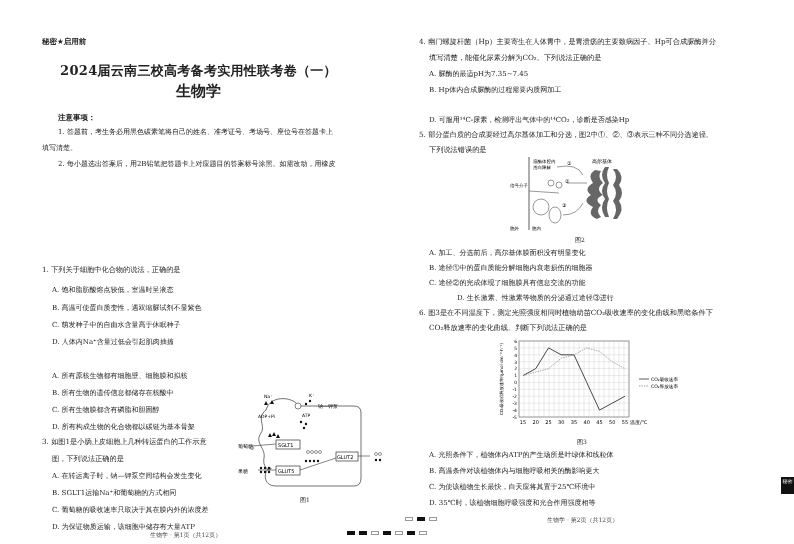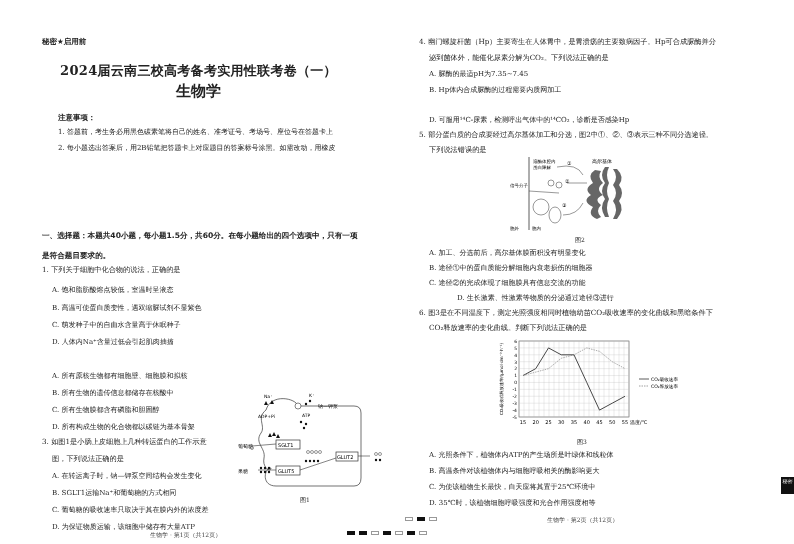--- a/index.html
+++ b/index.html
@@ -29,25 +29,22 @@
 </head>
 <body>
 
 <div class="page page-left">
   <div class="secret">秘密★启用前</div>
   <div class="title">2024届云南三校高考备考实用性联考卷（一）</div>
   <div class="subtitle">生物学</div>
   <div class="notice-head">注意事项：</div>
   <div class="notice" style="top:124px;">
     <div class="ind">1. 答题前，考生务必用黑色碳素笔将自己的姓名、准考证号、考场号、座位号在答题卡上</div>
+    <div>填写清楚。</div>
     <div class="ind">2. 每小题选出答案后，用2B铅笔把答题卡上对应题目的答案标号涂黑。如需改动，用橡皮</div>
-  </div>
-  <div class="section">
-    <div>一、选择题：本题共40小题，每小题1.5分，共60分。在每小题给出的四个选项中，只有一项</div>
-    <div>是符合题目要求的。</div>
   </div>
 
   <div class="q" style="left:42px;top:264px;">1. 下列关于细胞中化合物的说法，正确的是</div>
   <div class="opt" style="left:52px;top:284px;">A. 饱和脂肪酸熔点较低，室温时呈液态</div>
   <div class="opt" style="left:52px;top:302px;">B. 高温可使蛋白质变性，遇双缩脲试剂不显紫色</div>
   <div class="opt" style="left:52px;top:319px;">C. 萌发种子中的自由水含量高于休眠种子</div>
   <div class="opt" style="left:52px;top:336px;">D. 人体内Na⁺含量过低会引起肌肉抽搐</div>
 
   <div class="opt" style="left:52px;top:370px;">A. 所有原核生物都有细胞壁、细胞膜和拟核</div>
   <div class="opt" style="left:52px;top:387px;">B. 所有生物的遗传信息都储存在核酸中</div>
@@ -126,21 +123,21 @@
     <div class="mk"></div>
     <div class="mk f"></div>
     <div class="mk"></div>
     <div class="mk f"></div>
     <div class="mk"></div>
 </div>
 
 <div class="page page-right">
 
   <div class="q" style="left:22px;top:36px;">4. 幽门螺旋杆菌（Hp）主要寄生在人体胃中，是胃溃疡的主要致病因子。Hp可合成脲酶并分</div>
-  <div class="q" style="left:32px;top:52px;">泌到菌体外，能催化尿素分解为CO₂。下列说法正确的是</div>
+  <div class="q" style="left:32px;top:52px;">填写清楚，能催化尿素分解为CO₂。下列说法正确的是</div>
   <div class="opt" style="left:32px;top:68px;">A. 脲酶的最适pH为7.35~7.45</div>
   <div class="opt" style="left:32px;top:84px;">B. Hp体内合成脲酶的过程需要内质网加工</div>
   <div class="opt" style="left:32px;top:114px;">D. 可服用¹⁴C-尿素，检测呼出气体中的¹⁴CO₂，诊断是否感染Hp</div>
 
   <div class="q" style="left:22px;top:129px;">5. 部分蛋白质的合成要经过高尔基体加工和分选，图2中①、②、③表示三种不同分选途径。</div>
   <div class="q" style="left:32px;top:144px;">下列说法错误的是</div>
 
   <div class="fig" style="left:110px;top:155px;width:120px;height:80px;">
     <svg width="120" height="80" viewBox="0 0 120 80">
       <line x1="22" y1="2" x2="22" y2="75" stroke="#333" stroke-width="0.8"></line>

